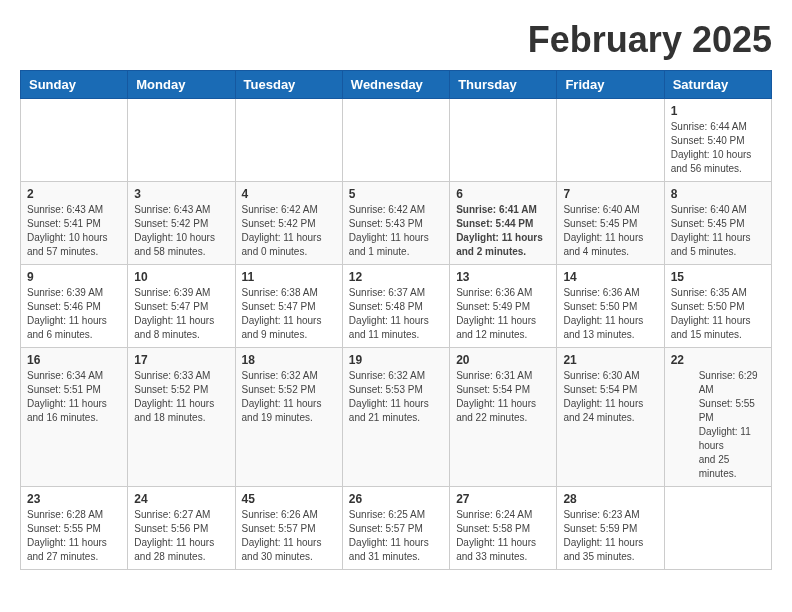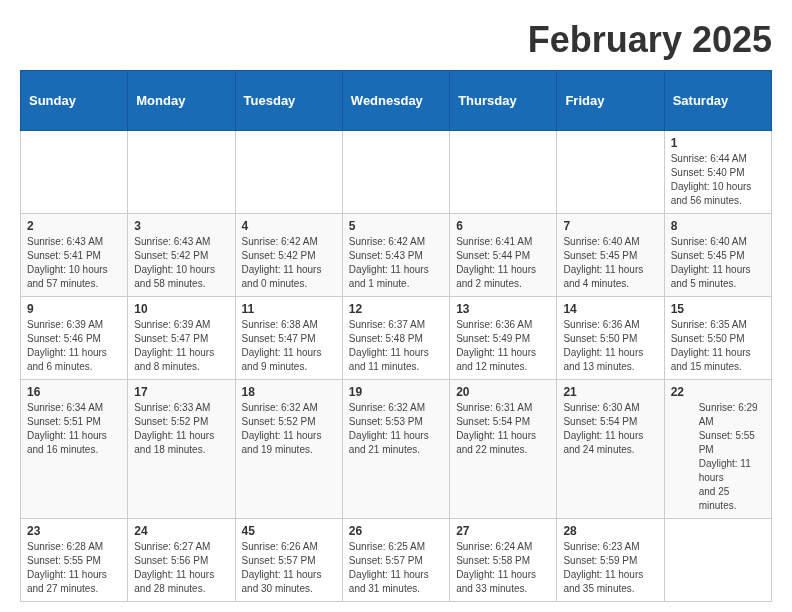--- a/index.html
+++ b/index.html
@@ -35,21 +35,21 @@
       color: #555;
     }
     .calendar {
       width: 100%;
       border-collapse: collapse;
       border: 1px solid #ccc;
     }
     .calendar th {
       background-color: #1a6bb5;
       color: #fff;
-      padding: 22px 8px;
+      padding: 6px 8px;
       text-align: left;
       font-size: 13px;
       font-weight: bold;
       border: 1px solid #1558a0;
     }
     .calendar td {
       vertical-align: top;
       padding: 5px 6px;
       border: 1px solid #ccc;
       width: calc(100% / 7);
@@ -140,21 +140,21 @@
         </td>
         <td>
           <span class="day-num">5</span>
           <div class="day-info" style="white-space: pre-line;">Sunrise: 6:42 AM
 Sunset: 5:43 PM
 Daylight: 11 hours
 and 1 minute.</div>
         </td>
         <td>
           <span class="day-num">6</span>
-          <div class="day-info" style="white-space: pre-line;">Sunrise: 6:41 AM
+          <div class="day-info" style="white-space: pre-line; font-weight: bold;">Sunrise: 6:41 AM
 Sunset: 5:44 PM
 Daylight: 11 hours
 and 2 minutes.</div>
         </td>
         <td>
           <span class="day-num">7</span>
           <div class="day-info" style="white-space: pre-line;">Sunrise: 6:40 AM
 Sunset: 5:45 PM
 Daylight: 11 hours
 and 4 minutes.</div>

